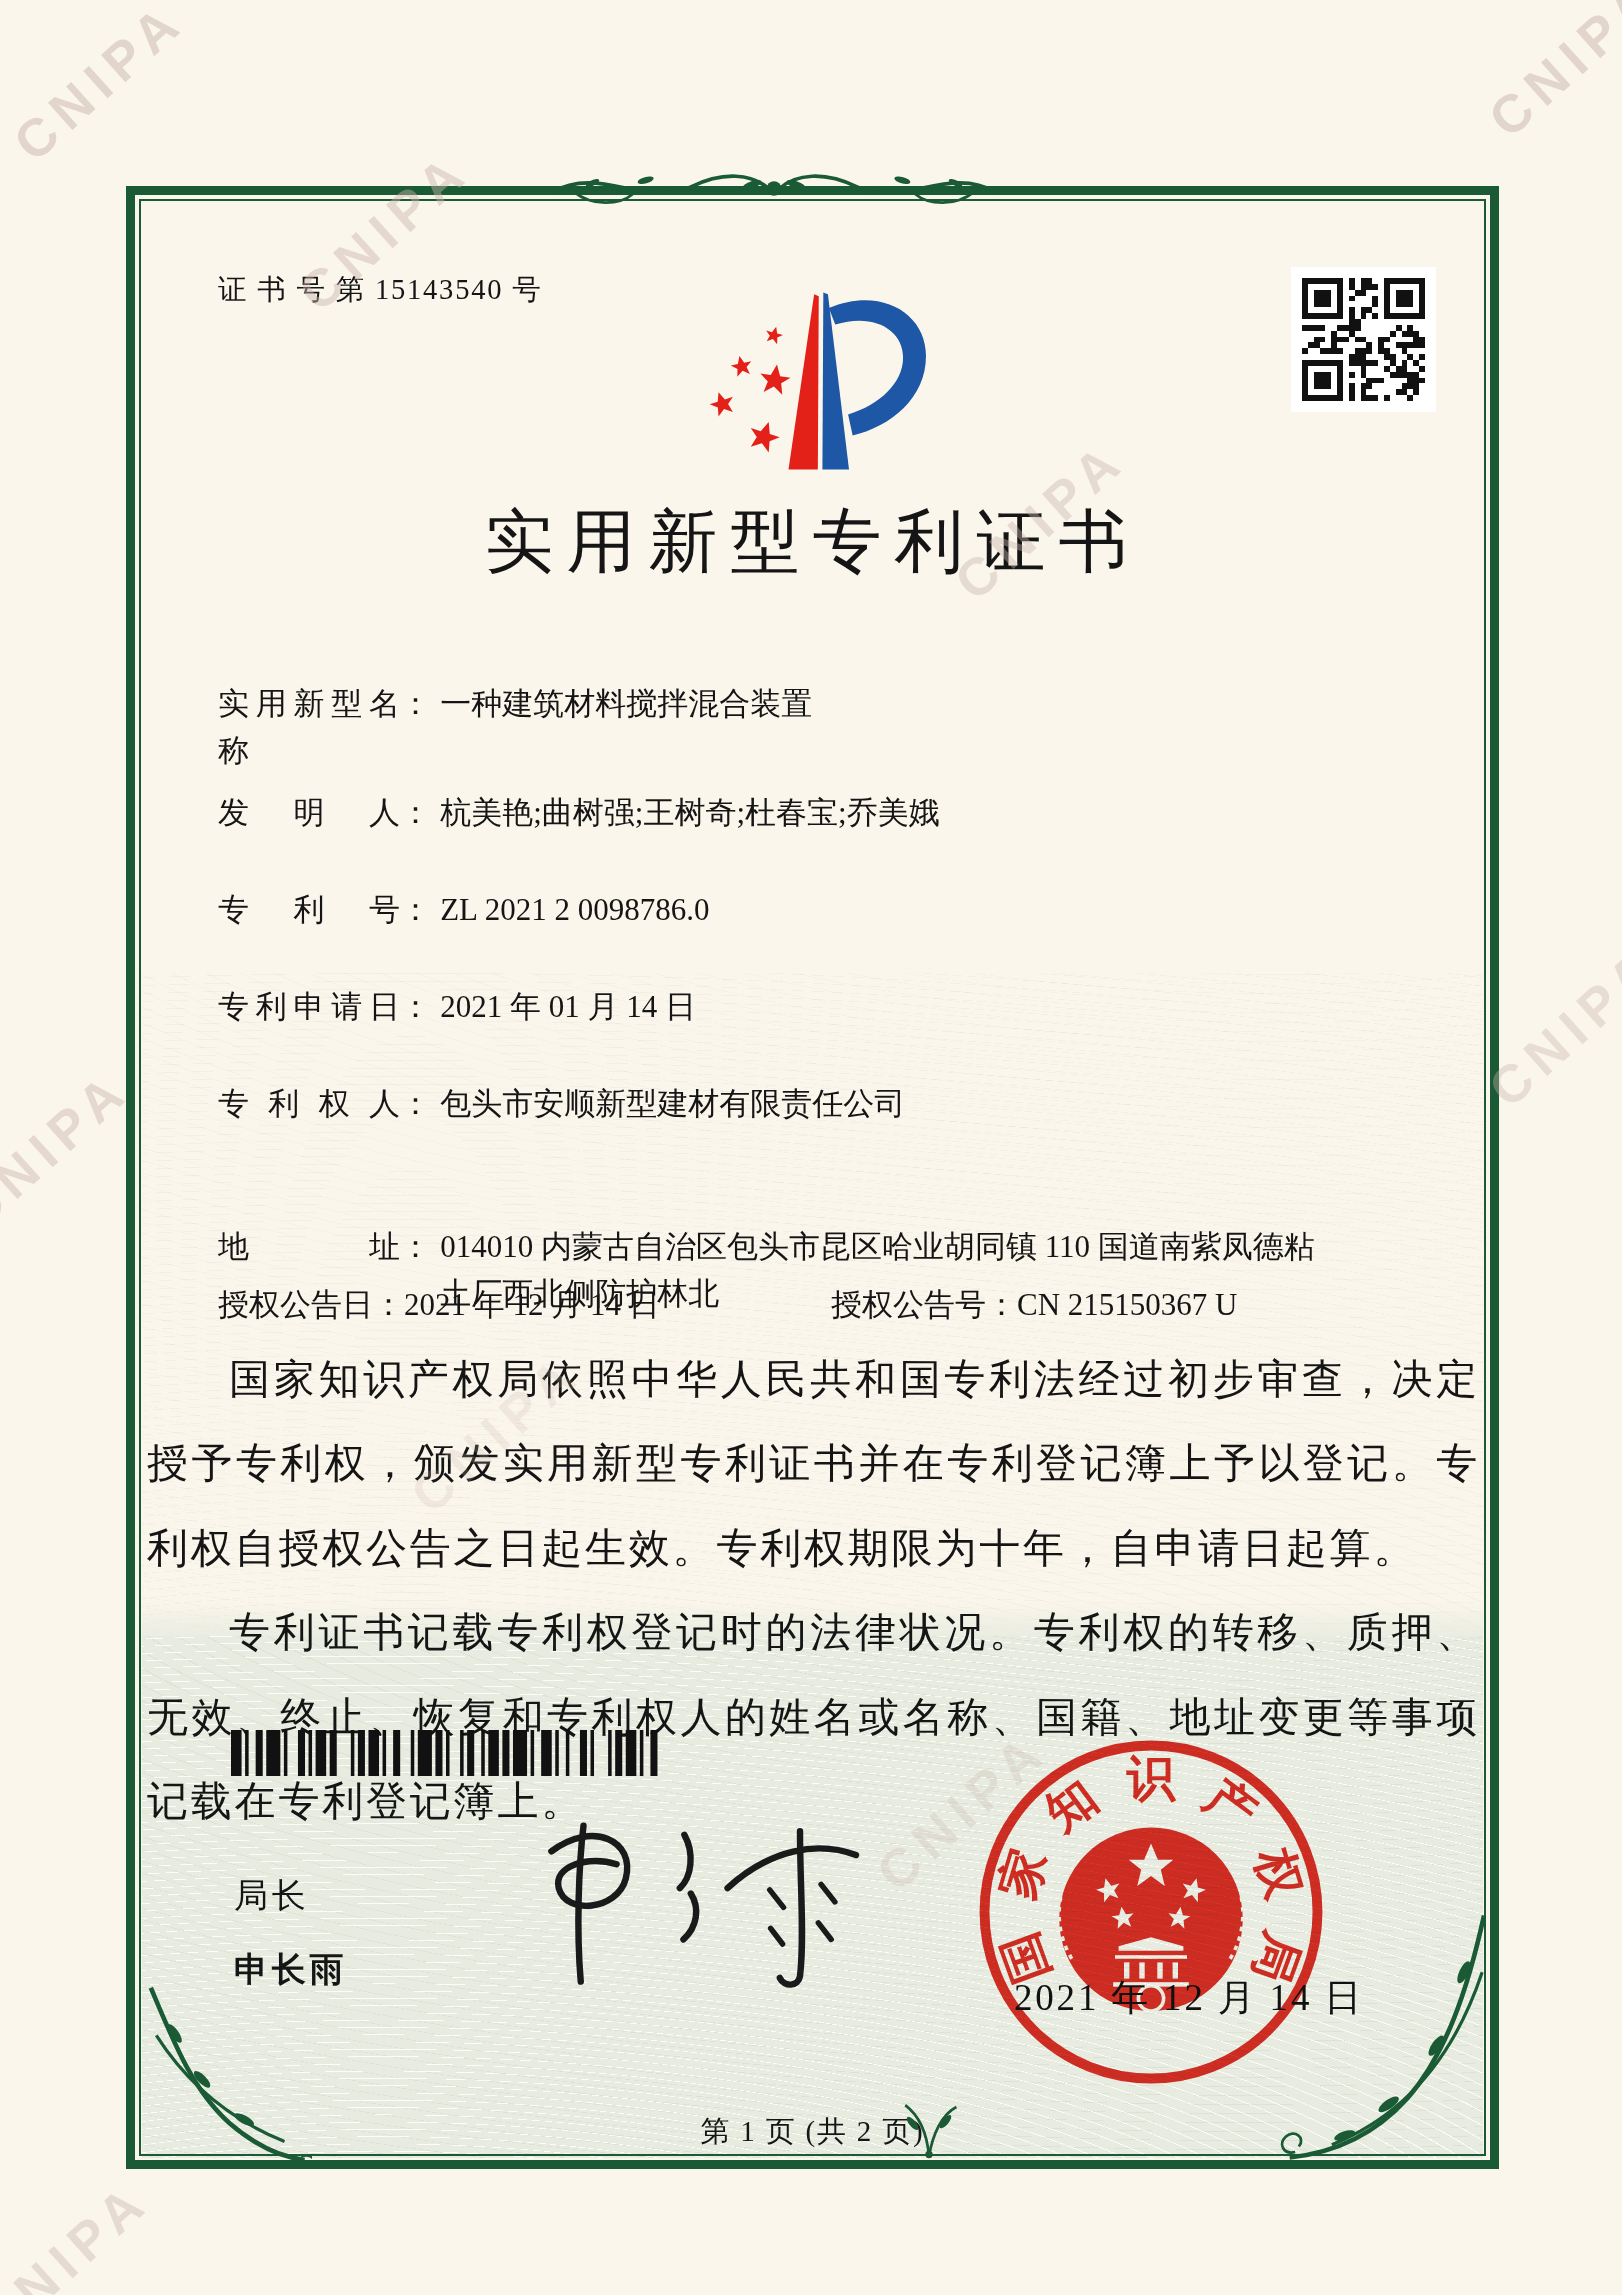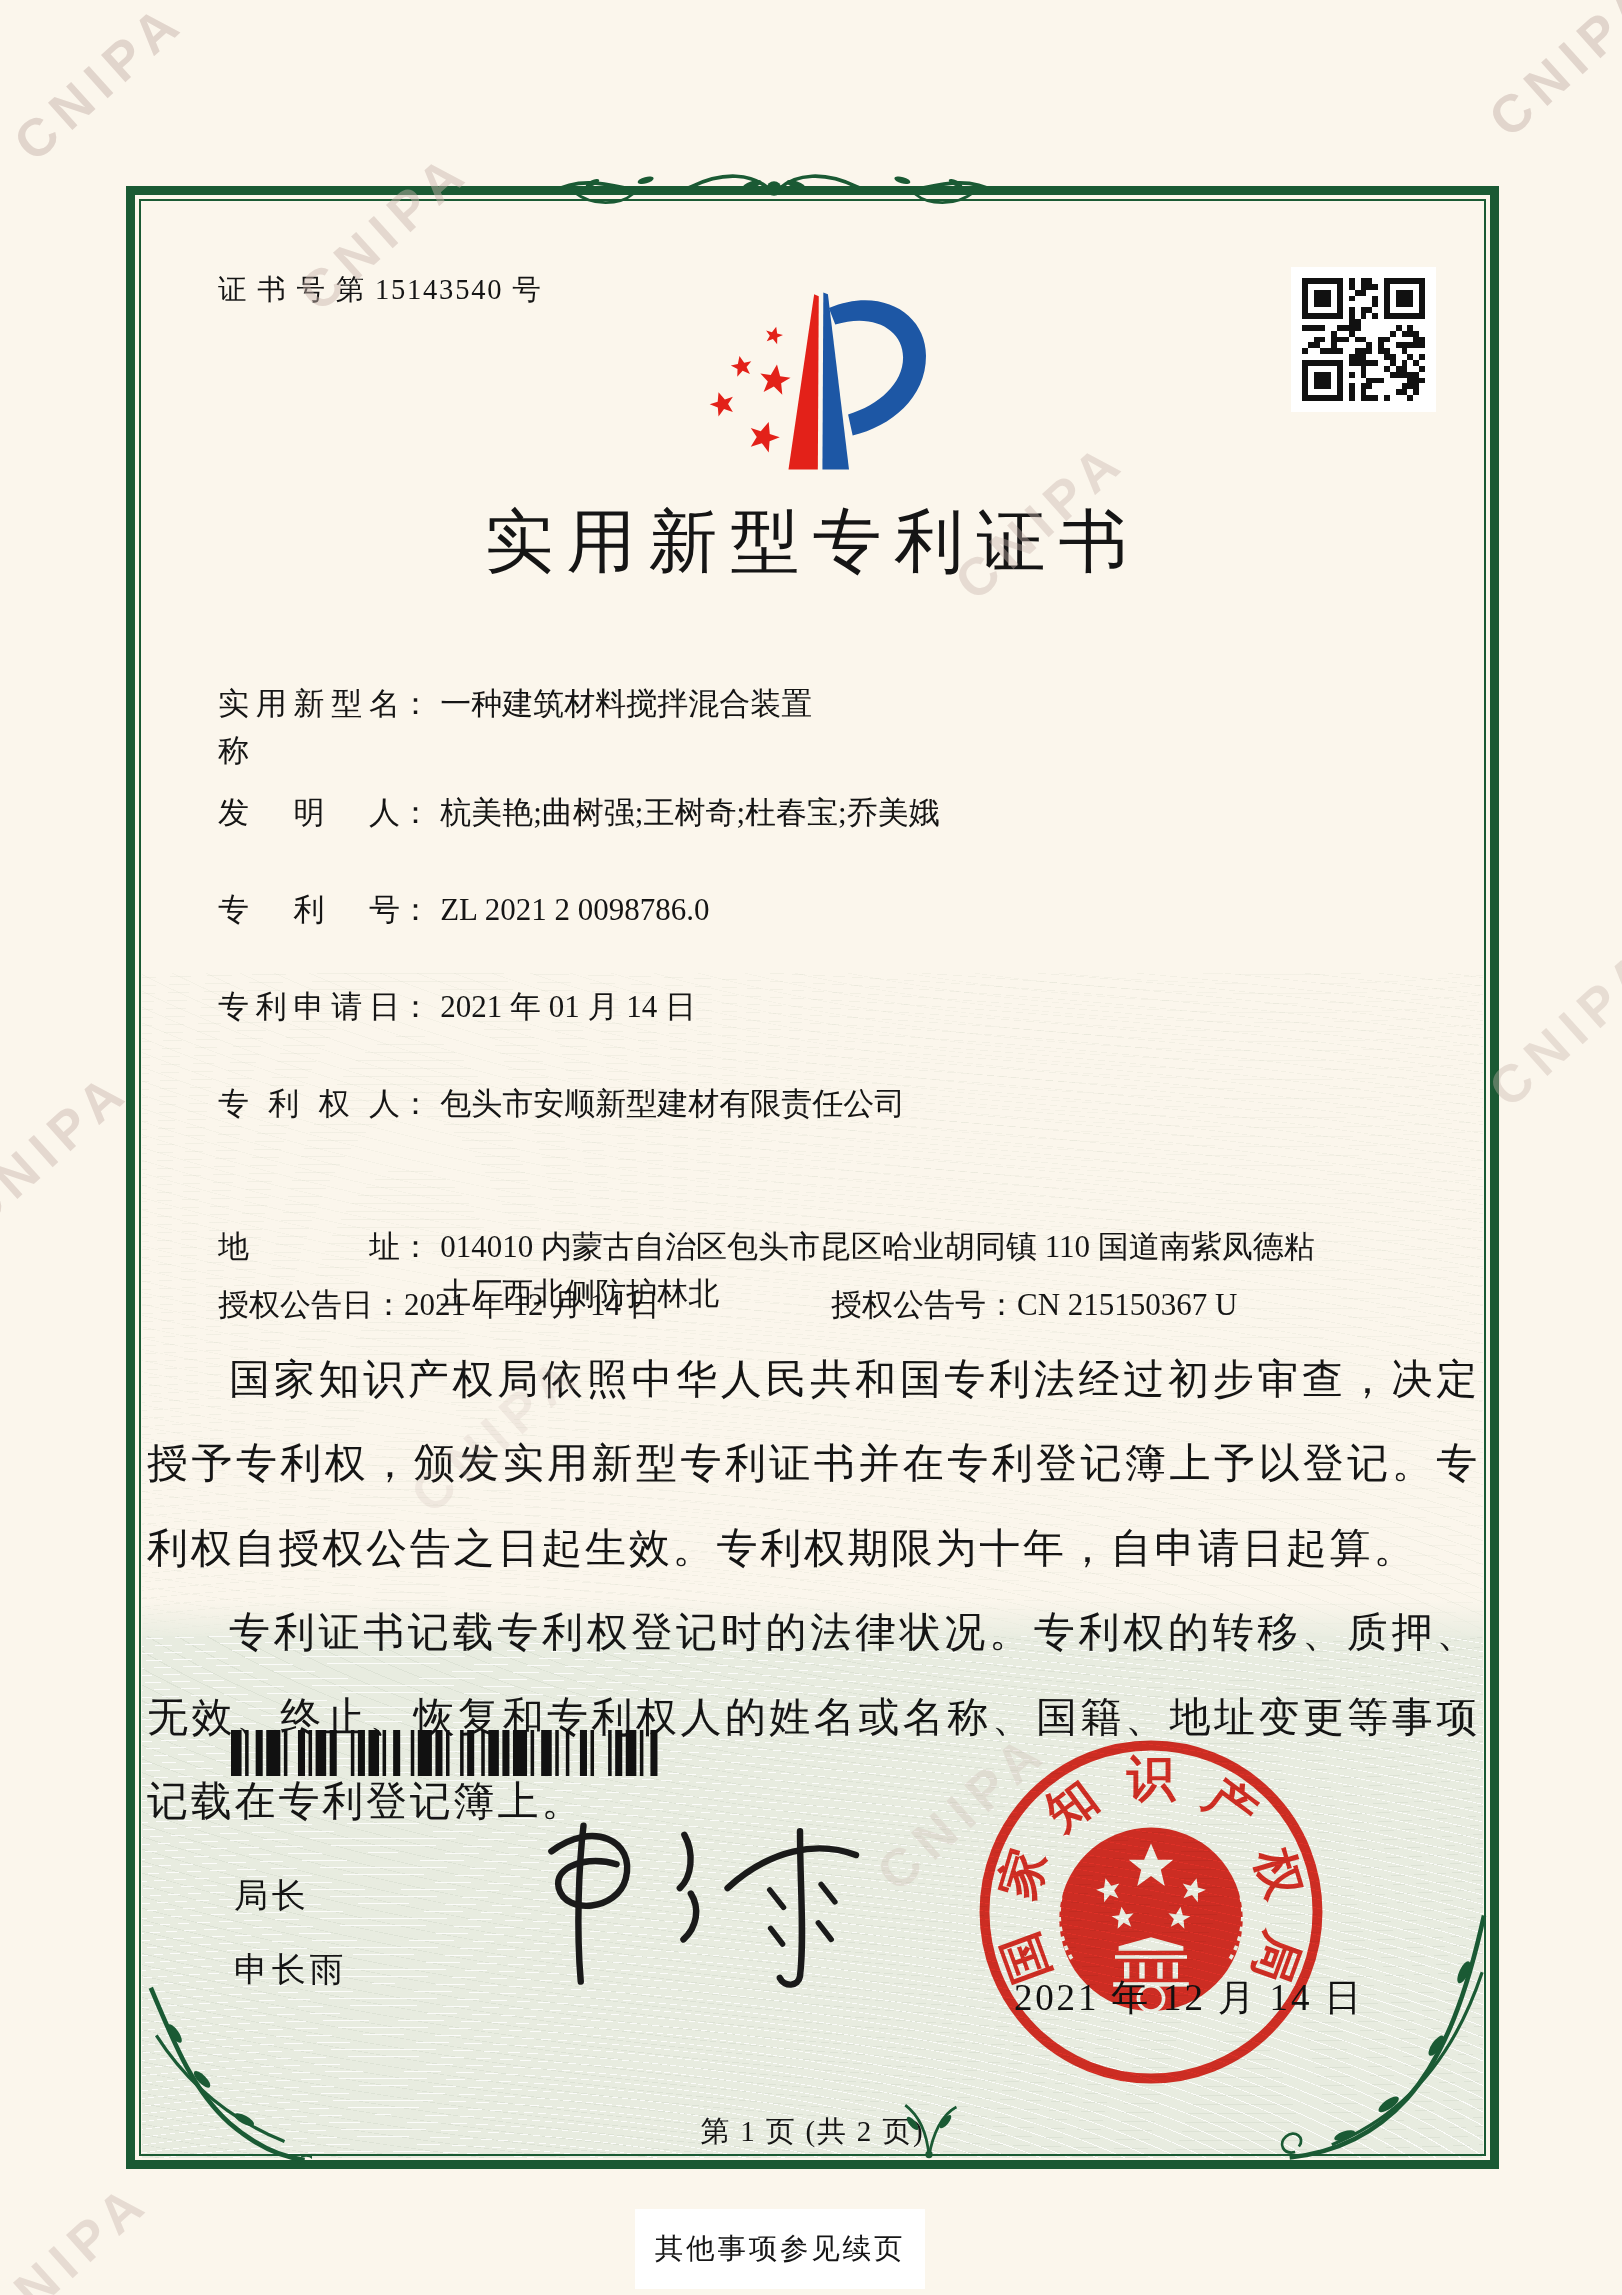--- a/index.html
+++ b/index.html
@@ -58,21 +58,21 @@
   .fvalue{display:inline-block; margin-left:9.2px; vertical-align:top;}
   .fvalue.addr{width:882px;}
   .grant2{position:absolute; left:613px; top:0;}
   
   .paras{position:absolute; left:147px; top:1337px; width:1333px; z-index:3;
     font-size:41px; line-height:2.06; letter-spacing:2.8px; text-align:justify;}
   .paras p{margin:0; text-indent:2em;}
   
   .barcode{position:absolute; left:231px; top:1730px; width:430px; height:46px; z-index:3;}
   .sig-title{position:absolute; left:234px; top:1873px; z-index:3; font-size:34px; letter-spacing:3.7px; font-family:"Liberation Sans",sans-serif;}
-  .sig-name{position:absolute; left:234px; top:1947px; z-index:3; font-size:34px; letter-spacing:3.7px; font-family:"Liberation Sans",sans-serif;}
+  .sig-name{position:absolute; left:234px; top:1947px; z-index:3; font-size:34px; letter-spacing:3.7px; font-family:"Liberation Sans",sans-serif;font-weight:bold;}
   .signature{position:absolute; left:496px; top:1800px; width:386px; height:211px; z-index:3;}
   .seal{position:absolute; left:971px; top:1732px; width:360px; height:360px; z-index:4; opacity:.95; mix-blend-mode:multiply;}
   .seal-date{position:absolute; left:1014px; top:1973px; z-index:5; font-size:37px; letter-spacing:2.8px; color:#111; white-space:nowrap;}
   .page-no{position:absolute; left:126px; top:2112px; width:1373px; z-index:3; text-align:center; font-size:29px; letter-spacing:1.8px;}
   .cont-strip{
     position:absolute; left:635px; top:2209px; width:290px; height:80px; background:#fff; z-index:3;
     display:flex; align-items:center; justify-content:center; font-size:28.5px; letter-spacing:2.8px;
   }
   
   .orn{position:absolute; z-index:4; pointer-events:none;}
@@ -459,23 +459,20 @@
       <g fill="none" stroke="#fff" stroke-width="4">
         <path d="M112,252 A96,96 0 0 1 100,182" stroke-dasharray="5,6"></path>
         <path d="M288,252 A96,96 0 0 0 300,182" stroke-dasharray="5,6"></path>
         <circle cx="200" cy="296" r="14"></circle>
       </g>
     </g>
   </svg>
   <div class="seal-date">2021 年 12 月 14 日</div>
 
   <div class="page-no">第 1 页 (共 2 页)</div>
-  <div class="cont-strip">
-    <span>其他事项参见续页</span>
-  </div>
 
   <svg class="orn orn-top" viewBox="0 0 520 84">
     <g stroke="var(--green)" fill="none" stroke-width="4">
       <path d="M18,46 C70,16 120,64 170,40 C205,23 236,26 254,42"></path>
       <path d="M502,46 C450,16 400,64 350,40 C315,23 284,26 266,42"></path>
       <path d="M42,46 C62,62 92,60 106,48" stroke-width="3"></path>
       <path d="M478,46 C458,62 428,60 414,48" stroke-width="3"></path>
     </g>
     <g fill="var(--green)">
       <circle cx="260" cy="42" r="8"></circle>

